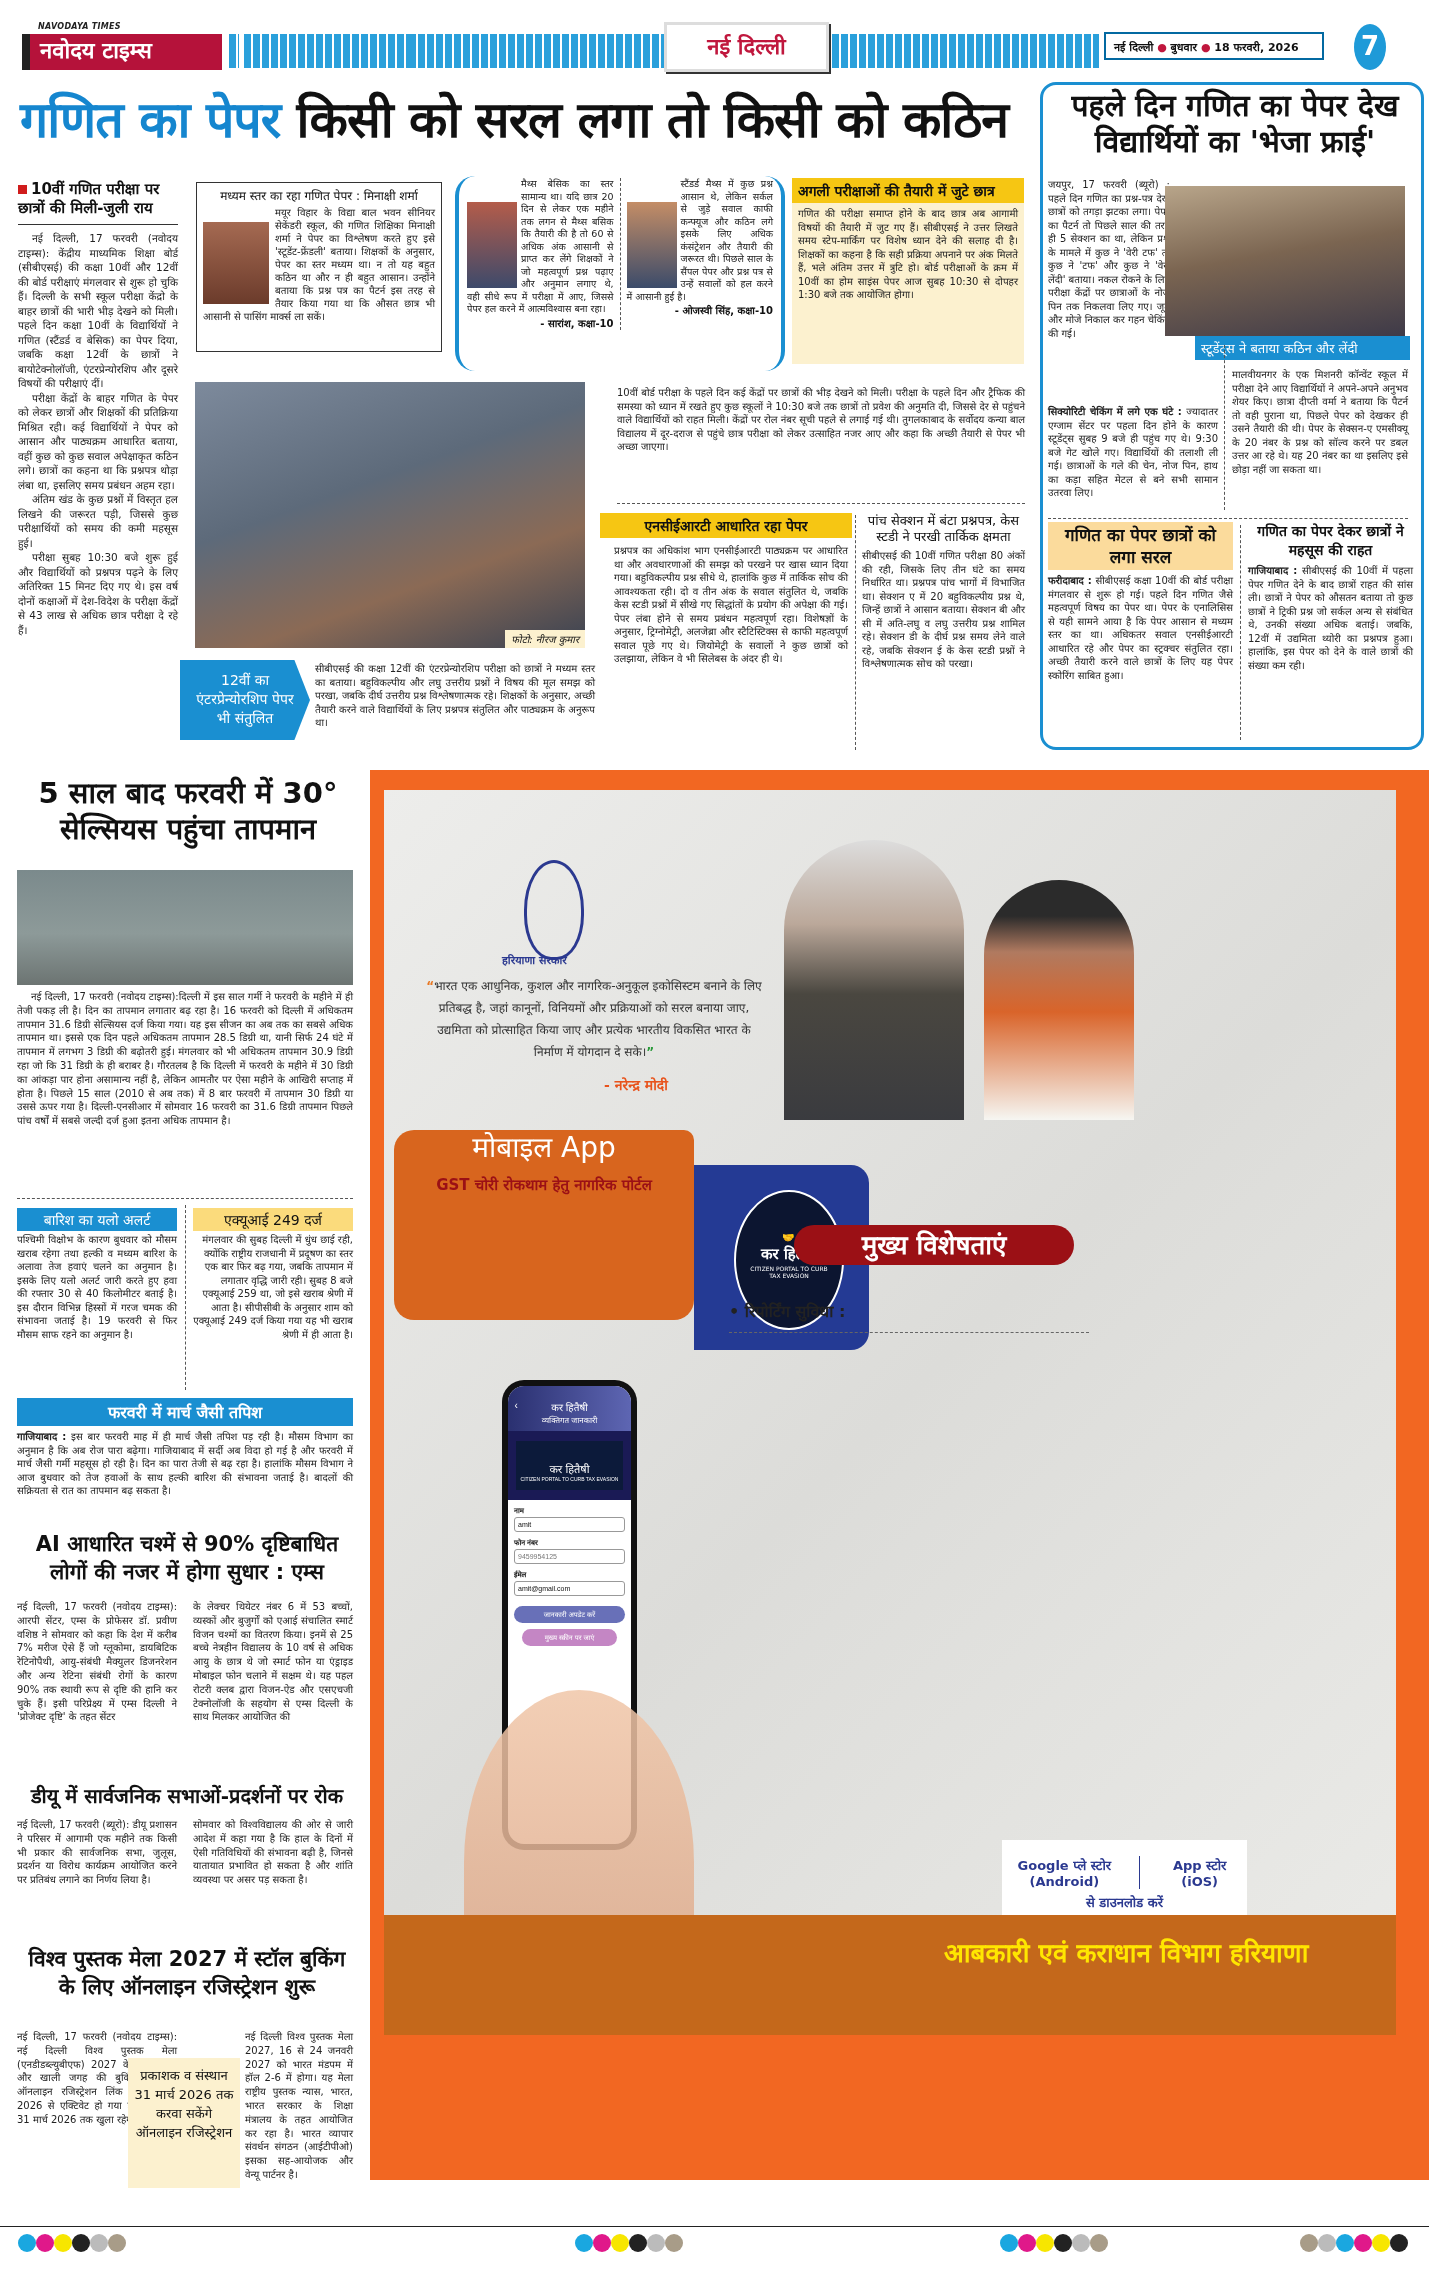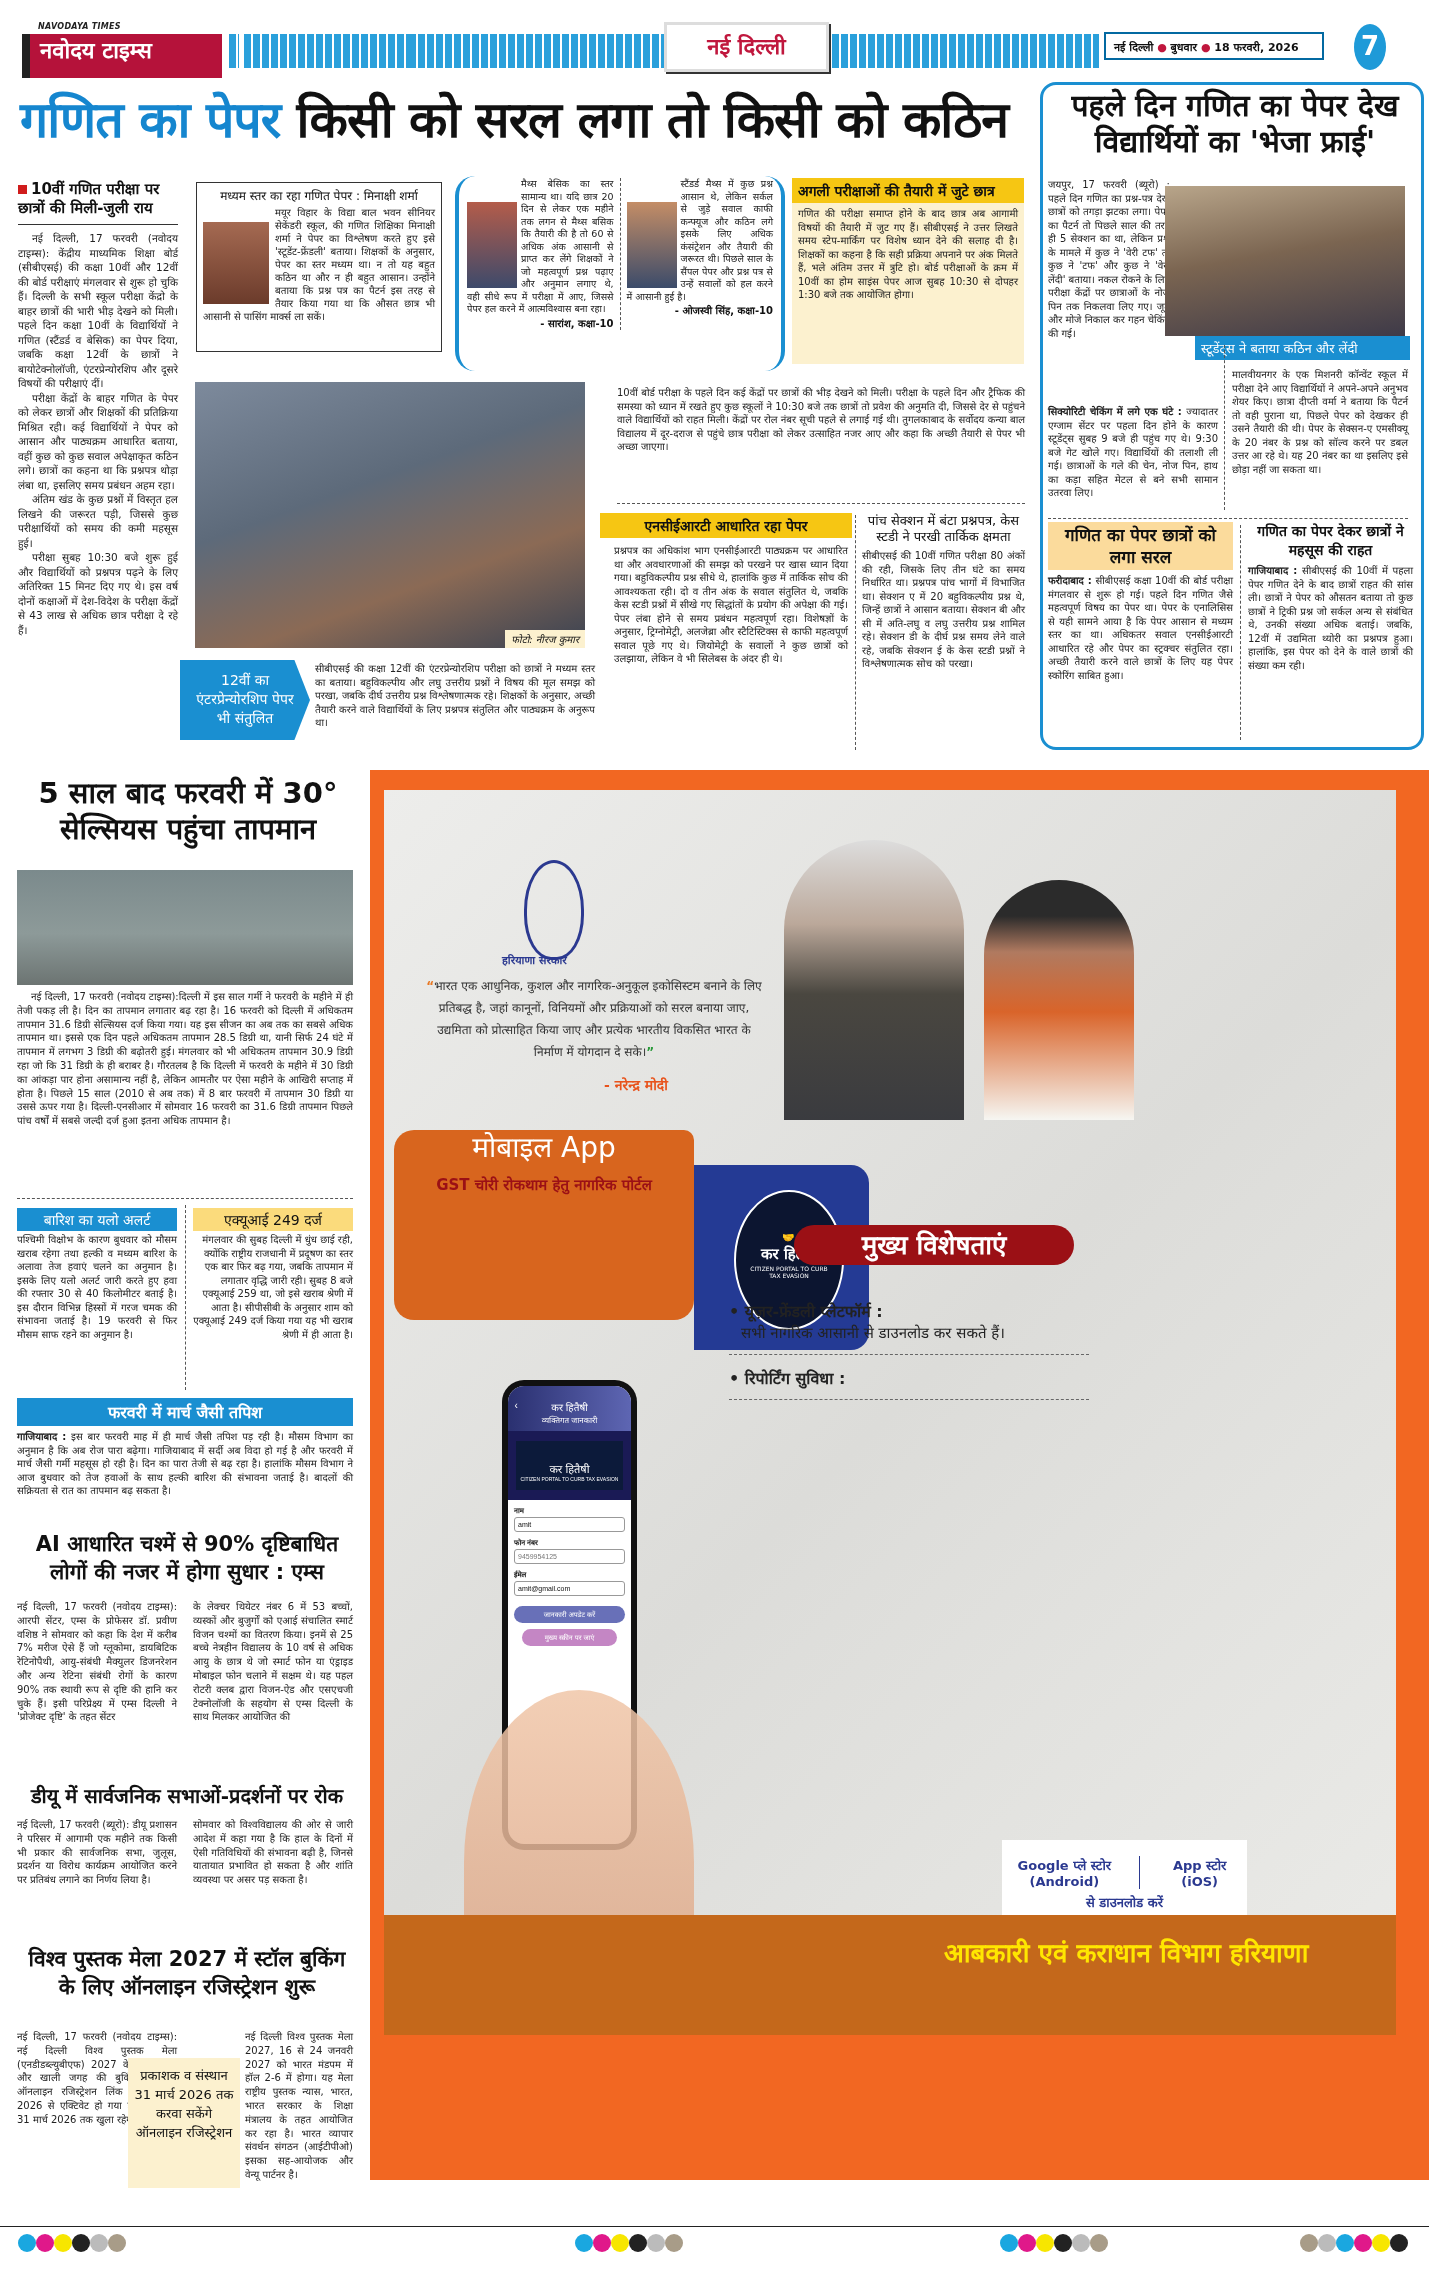--- a/index.html
+++ b/index.html
@@ -4,21 +4,21 @@
 <style>
 *{box-sizing:border-box;margin:0;padding:0}
 body{width:1429px;height:2295px;background:#fff;font-family:"DejaVu Sans","Liberation Sans",sans-serif;color:#111;position:relative;overflow:hidden}
 .abs{position:absolute}
 .txt{font-size:10.5px;line-height:14.5px;text-align:justify;color:#222}
 .txt p{text-indent:14px}
 .hd{font-family:"DejaVu Sans",sans-serif;font-weight:bold;color:#111}
 
 #masthead{left:14px;top:22px;width:1400px;height:52px}
 .brand-small{position:absolute;left:24px;top:0;font-size:8px;font-style:italic;font-weight:bold;color:#222;letter-spacing:.3px}
-.brand{position:absolute;left:8px;top:12px;width:200px;height:44px;background:#b5123a;color:#fff;font-weight:bold;font-size:22px;line-height:34px;padding-left:10px;border-left:8px solid #222}
+.brand{position:absolute;left:8px;top:12px;width:200px;height:36px;background:#b5123a;color:#fff;font-weight:bold;font-size:22px;line-height:34px;padding-left:10px;border-left:8px solid #222}
 .stripe{position:absolute;top:12px;height:34px;background:repeating-linear-gradient(90deg,#2aa0db 0 7px,#fff 7px 9px)}
 .city-box{position:absolute;left:224px;top:0;width:165px;height:50px;border:3px solid #ddd;background:#fff;text-align:center;font-size:22px;font-weight:bold;color:#c0173d;line-height:44px;box-shadow:2px 2px 0 #333}
 .date-box{position:absolute;left:1090px;top:10px;width:220px;height:28px;border:2px solid #0369a1;background:#fff;font-size:11px;font-weight:bold;line-height:28px;padding-left:8px}
 .date-box .dot{color:#c0173d}
 .page-num{position:absolute;left:1340px;top:2px;width:32px;height:46px;border-radius:50%;background:#1e9ad8;color:#fff;font-size:26px;font-weight:bold;text-align:center;line-height:44px}
 
 #main-headline{left:20px;top:90px;font-size:50px;font-weight:bold;letter-spacing:-1px;line-height:60px}
 #main-headline .blue{color:#1586cf}
 
 .jaipur-box{left:1040px;top:82px;width:384px;height:668px;border:3px solid #1a8fd1;border-radius:16px}
@@ -220,24 +220,20 @@
           <div style="background:#6870b8;color:#fff;border-radius:10px;text-align:center;padding:4px;margin-bottom:6px">जानकारी अपडेट करें</div>
           <div style="background:#c486c4;color:#fff;border-radius:10px;text-align:center;padding:4px;margin:0 8px">मुख्य स्क्रीन पर जाएं</div>
         </div>
       </div>
     </div>
     <div style="position:absolute;left:80px;top:900px;width:230px;height:345px;background:linear-gradient(#f0c6a8,#d9a384);border-radius:50% 50% 0 0;opacity:.85"></div>
 
     <div style="position:absolute;left:410px;top:435px;width:280px;height:40px;background:#9b1015;border-radius:20px;color:#fff;font-size:26px;font-weight:bold;text-align:center;line-height:40px">मुख्य विशेषताएं</div>
     <div style="position:absolute;left:345px;top:510px;width:360px">
       <div style="padding-bottom:10px;border-bottom:1px dashed #666;margin-bottom:12px">
-        <div class="bullet-title">• <span>यूज़र-फ्रेंडली प्लेटफॉर्म :</span></div>
-        <div class="bullet-text" style="padding-left:12px">सभी नागरिक आसानी से डाउनलोड कर सकते हैं।</div>
-      </div>
-      <div style="padding-bottom:10px;border-bottom:1px dashed #666;margin-bottom:12px">
         <div class="bullet-title">• <span>रिपोर्टिंग सुविधा :</span></div>
       </div>
     </div>
 
     <div style="position:absolute;left:618px;top:1050px;width:245px;height:185px;background:#fff">
       <div style="display:flex;justify-content:space-around;color:#2b3990;font-weight:bold;font-size:13px;text-align:center;padding-top:16px">
         <div style="width:100px">Google प्ले स्टोर (Android)</div>
         <div style="width:1px;background:#2b3990"></div>
         <div style="width:70px">App स्टोर (iOS)</div>
       </div>

